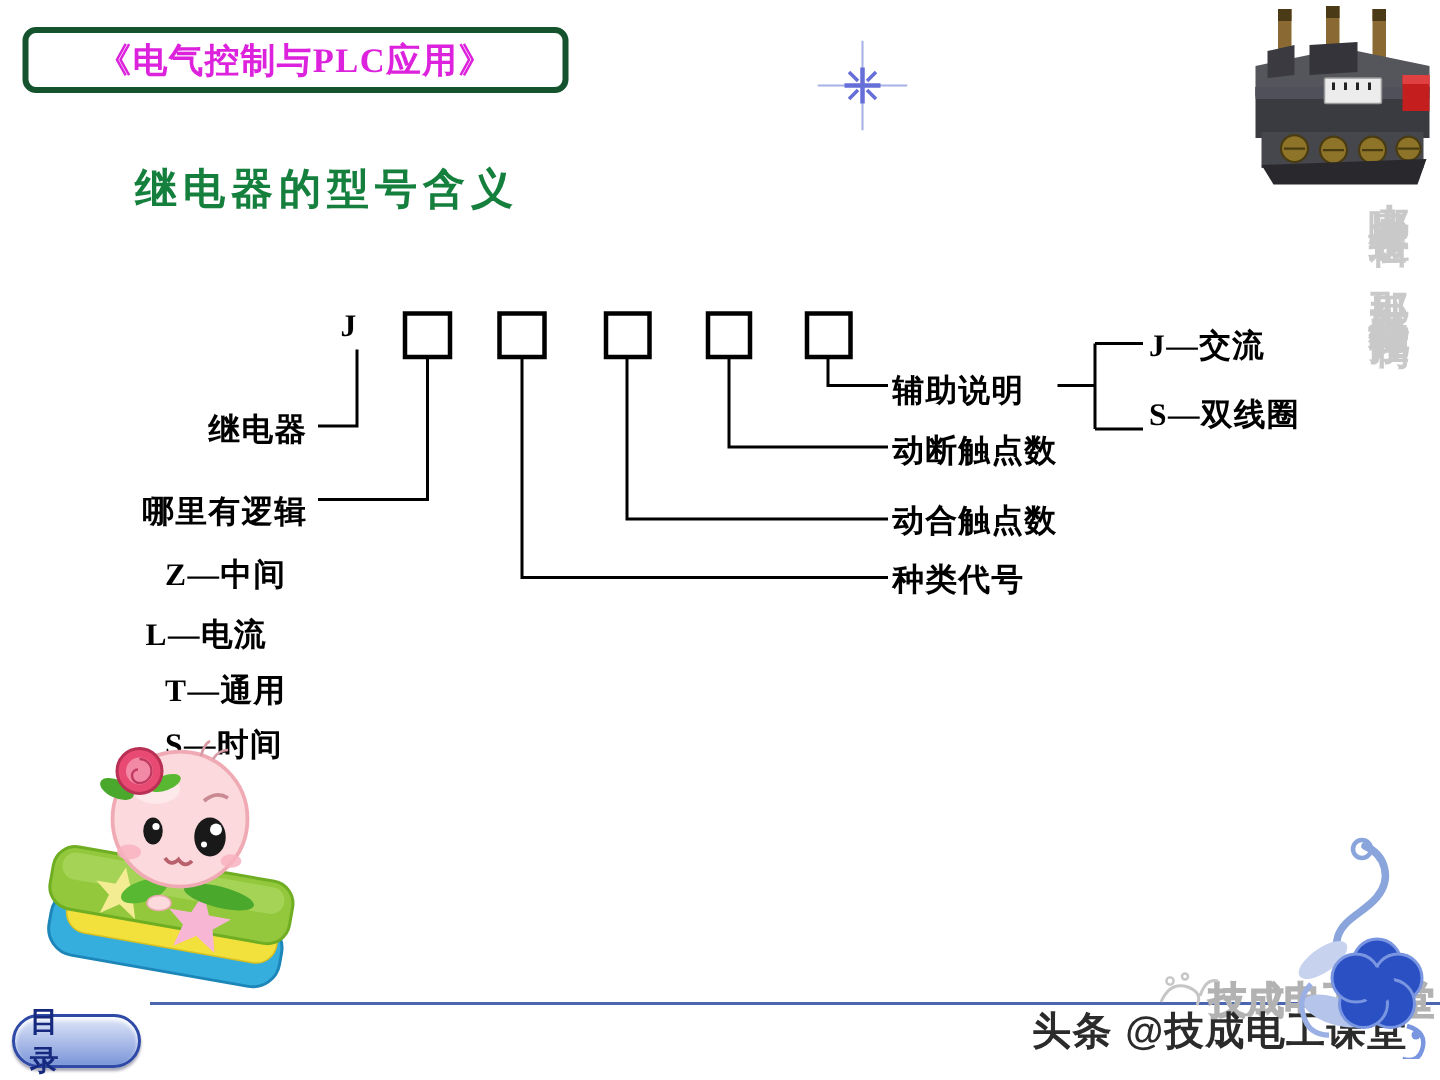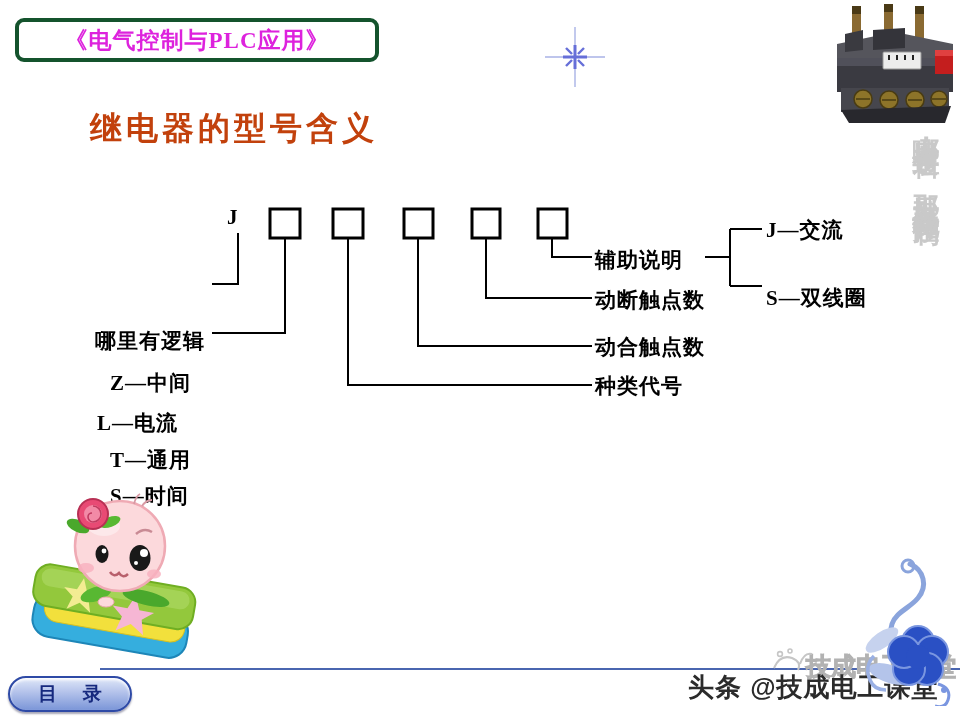--- a/index.html
+++ b/index.html
@@ -13,42 +13,42 @@
     position:absolute; left:15px; top:18px; width:364px; height:44px;
     border:4px solid #14532d; border-radius:9px;
     display:flex; align-items:center; justify-content:center;
   }
   .banner span {
     color:#dd22dd; font-size:23px; font-weight:600; letter-spacing:1px;
     font-family:"Liberation Serif","DejaVu Serif",serif;
   }
   
   .heading {
-    position:absolute; left:90px; top:107px; font-size:32px; font-weight:bold;
-    color:#c2410c; letter-spacing:4px;text-align:center;
+    position:absolute; left:90px; top:107px; font-size:28px; font-weight:bold;
+    color:#15803d; letter-spacing:4px;text-align:center;
   }
   
   .dlabel {
     position:absolute; font-size:21px; font-weight:bold; color:#000;
     letter-spacing:1px; white-space:nowrap;
   }
   .r-align { text-align:right; width:125px; left:80px; }
   .prefix-j { position:absolute; left:227px; top:205px; font-size:21px; font-weight:bold; }
   
   .slogan {
     position:absolute; right:16px; top:118px; height:470px;
     writing-mode:vertical-rl; font-size:27px; color:#c9c9c9;
     letter-spacing:3px; font-weight:bold;
   }
   
   .footer-line {
     position:absolute; left:100px; right:0; top:668px; height:2px; background:#4a66b0;
   }
   .toc-btn {
-    position:absolute; left:8px; top:676px; width:124px; height:36px;
+    position:absolute; left:8px; top:676px; width:86px; height:36px;
     border-radius:18px; border:2px solid #2e4aa6;
     background:linear-gradient(#dfe7f8 0%, #b8c6ec 40%, #7b96d8 100%);
     display:flex; align-items:center; justify-content:center;
     box-shadow:0 2px 2px rgba(0,0,50,.35), inset 0 2px 3px #ffffff;
     cursor:pointer;
   }
   .toc-btn span {
     font-family:"Liberation Sans","DejaVu Sans",sans-serif;
     font-size:19px; font-weight:bold; color:#16297e;
     letter-spacing:10px; padding-left:10px;
@@ -138,34 +138,35 @@
       <path d="M486 238 V298 H592"></path>
       <path d="M552 238 V257 H592"></path>
       <path d="M705 257 H730"></path>
       <path d="M730 229 V286"></path>
       <path d="M730 229 H762"></path>
       <path d="M730 286 H762"></path>
     </g>
   </svg>
 
   <div class="prefix-j">J</div>
+  <div class="dlabel r-align" style="top:272px">继电器</div>
   <div class="dlabel r-align" style="top:327px">哪里有逻辑</div>
 
   <div class="dlabel" style="left:110px;top:369px">Z—中间</div>
   <div class="dlabel" style="left:97px;top:409px">L—电流</div>
   <div class="dlabel" style="left:110px;top:446px">T—通用</div>
   <div class="dlabel" style="left:110px;top:482px">S—时间</div>
 
   <div class="dlabel" style="left:595px;top:246px">辅助说明</div>
   <div class="dlabel" style="left:595px;top:286px">动断触点数</div>
   <div class="dlabel" style="left:595px;top:333px">动合触点数</div>
   <div class="dlabel" style="left:595px;top:372px">种类代号</div>
 
   <div class="dlabel" style="left:766px;top:216px">J—交流</div>
-  <div class="dlabel" style="left:766px;top:284px">S—双线圈</div>
+  <div class="dlabel" style="left:766px;top:262px">S—双线圈</div>
 
   <div class="slogan">哪里有逻辑， 那里就有自动化控制</div>
 
   <svg class="abs" style="left:18px;top:492px" width="190" height="178" viewBox="0 0 190 178">
 
     <rect x="96" y="92" width="18" height="24" rx="8" fill="#fcd9dc" stroke="#eda8b2"></rect>
 
     <g transform="rotate(10 95 135)">
       <rect x="14" y="112" width="156" height="44" rx="18" fill="#35aede" stroke="#1d86b8" stroke-width="2"></rect>
       <rect x="24" y="108" width="142" height="32" rx="14" fill="#f2e03c" stroke="#d8c020"></rect>

